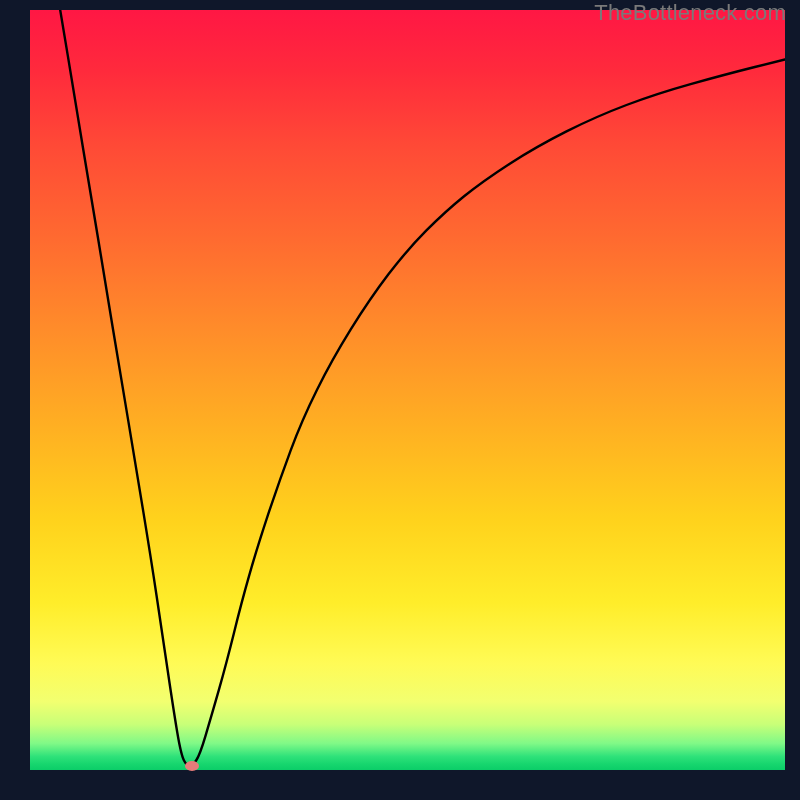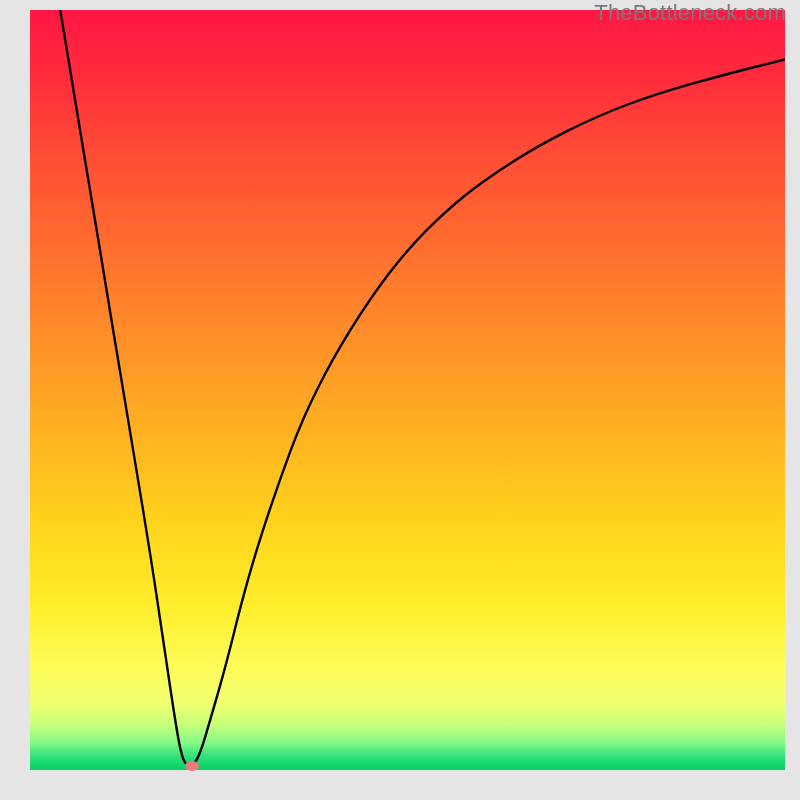--- a/index.html
+++ b/index.html
@@ -8,21 +8,21 @@
     width: 800px;
     height: 800px;
     overflow: hidden;
     background: #000;
     font-family: Arial, Helvetica, sans-serif;
   }
   .stage {
     position: relative;
     width: 800px;
     height: 800px;
-    background: #e5e5e5;
+    background: #0f172a;
   }
   .plot-area {
     position: absolute;
     left: 30px;
     top: 10px;
     width: 755px;
     height: 760px;
     
     background: linear-gradient(
       to bottom,

